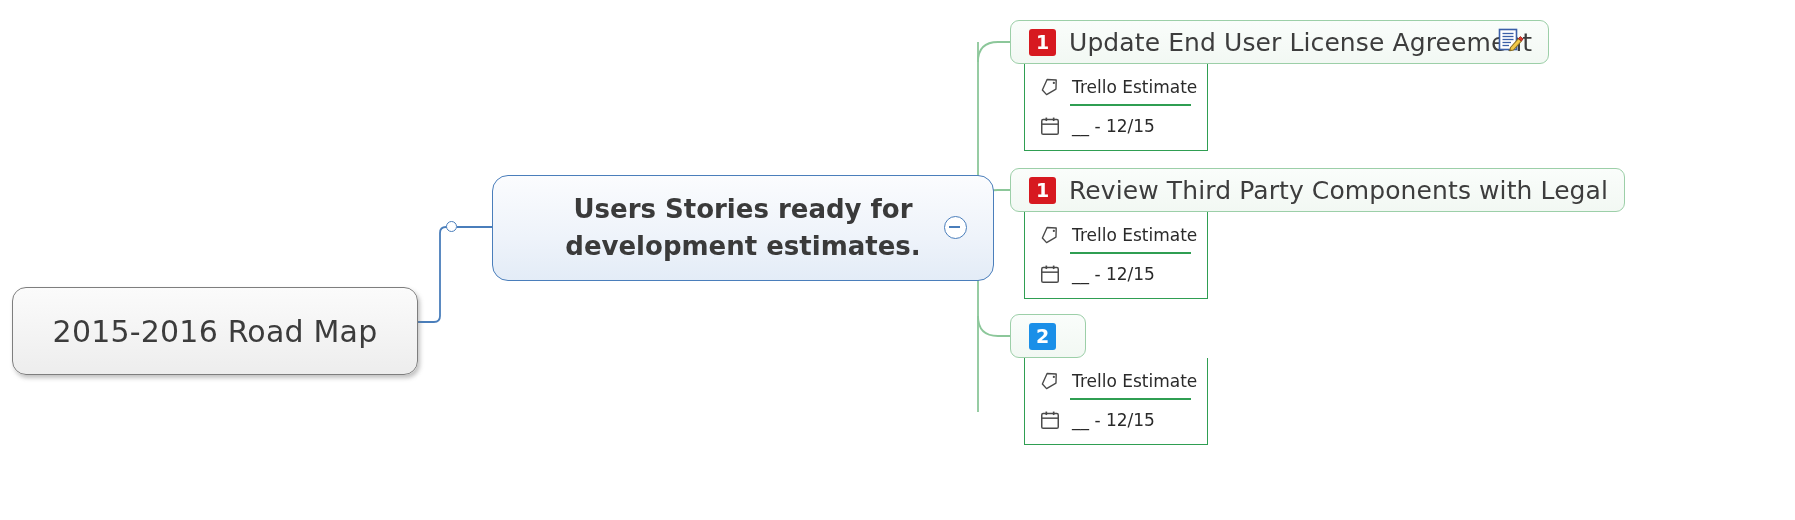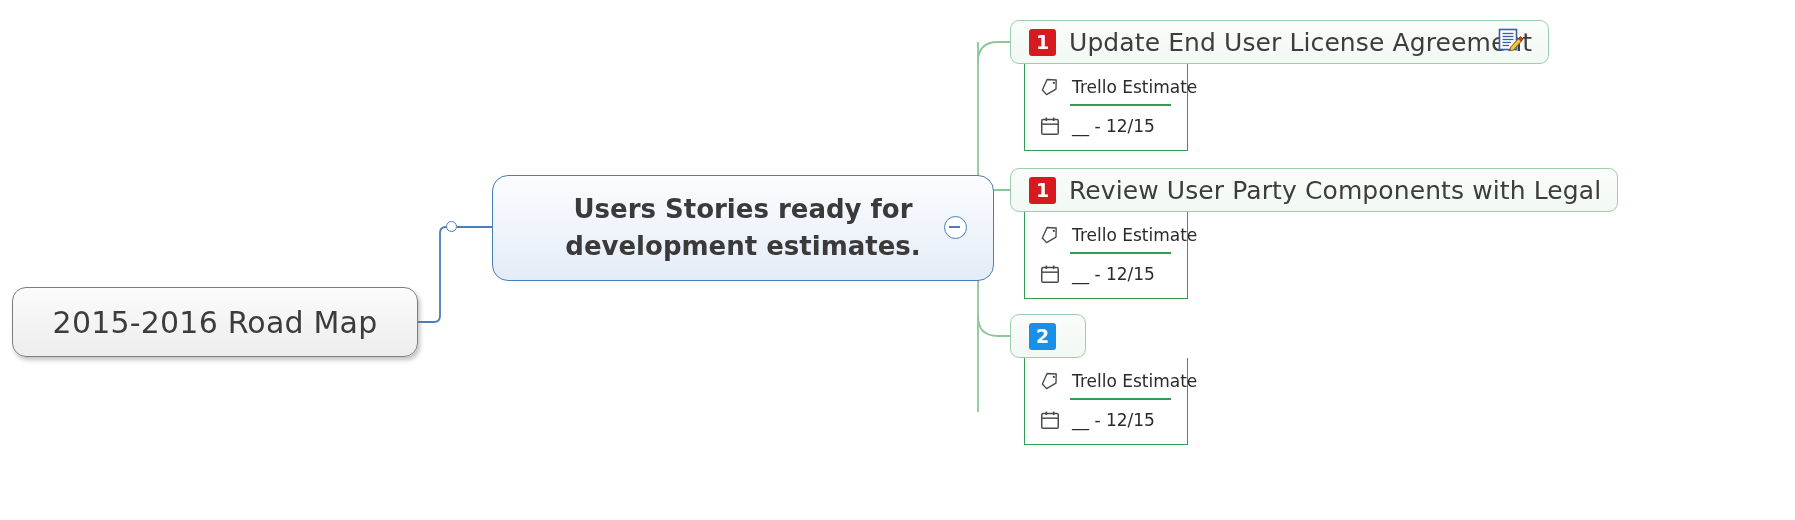--- a/index.html
+++ b/index.html
@@ -30,21 +30,21 @@
     height: 520px;
     pointer-events: none;
   }
 
   
   .root-node {
     position: absolute;
     left: 12px;
     top: 287px;
     width: 406px;
-    height: 70px;
+    height: 88px;
     box-sizing: border-box;
     border: 1.5px solid #7e7e7e;
     border-radius: 14px;
     background: linear-gradient(to bottom, #fbfbfb 0%, #f4f4f4 52%, #ededed 100%);
     box-shadow: 2px 3px 4px rgba(120,120,120,0.45);
     display: flex;
     align-items: center;
     justify-content: center;
   }
   .root-label {
@@ -150,21 +150,21 @@
     color: #3d3d3d;
     letter-spacing: 0.1px;
   }
 
   
   .detail-box {
     box-sizing: border-box;
     border: 1.4px solid #2f9e52;
     border-top: none;
     background: #ffffff;
-    width: 164px;
+    width: 184px;
     margin-left: 14px;
     padding: 6px 0 7px 0;
   }
   .detail-row {
     display: flex;
     align-items: center;
     height: 33px;
     padding-left: 14px;
   }
   .detail-text {
@@ -263,21 +263,21 @@
         <line x1="4.5" y1="18.5" x2="11" y2="18.5"></line>
       </g>
       <path d="M12.5 20.5 L20.5 11.5 L23.5 14 L15.5 23 L11.8 23.6 Z" fill="#f3c948" stroke="#8a6d1f" stroke-width="1.1" stroke-linejoin="round"></path>
       <path d="M20.5 11.5 L23.5 14 L25 12 L22.3 9.6 Z" fill="#e23a2e" stroke="#a62a20" stroke-width="1"></path>
     </svg>
   </div>
 
   <div class="task-group" style="left:1010px; top:168px;">
     <div class="task-card">
       <span class="badge" style="background: rgb(215, 25, 32);">1</span>
-      <span class="task-title">Review User Party Components with Legal</span>
+      <span class="task-title">Review Third Party Components with Legal</span>
     </div>
     <div class="detail-box">
       <div class="detail-row">
         <span>
           <svg class="svg-ico" width="22" height="22" viewBox="0 0 24 24">
             <path d="M3.2 13.4 L10.6 3.4 L20.2 6.0 L17.9 15.6 L6.6 19.4 Z" fill="none" stroke="#4a4a4a" stroke-width="1.5" stroke-linejoin="round" transform="rotate(-12 12 12)"></path>
             <circle cx="16.2" cy="7.6" r="1.2" fill="#4a4a4a"></circle>
           </svg>
         </span>
         <span class="detail-text">Trello Estimate</span>

